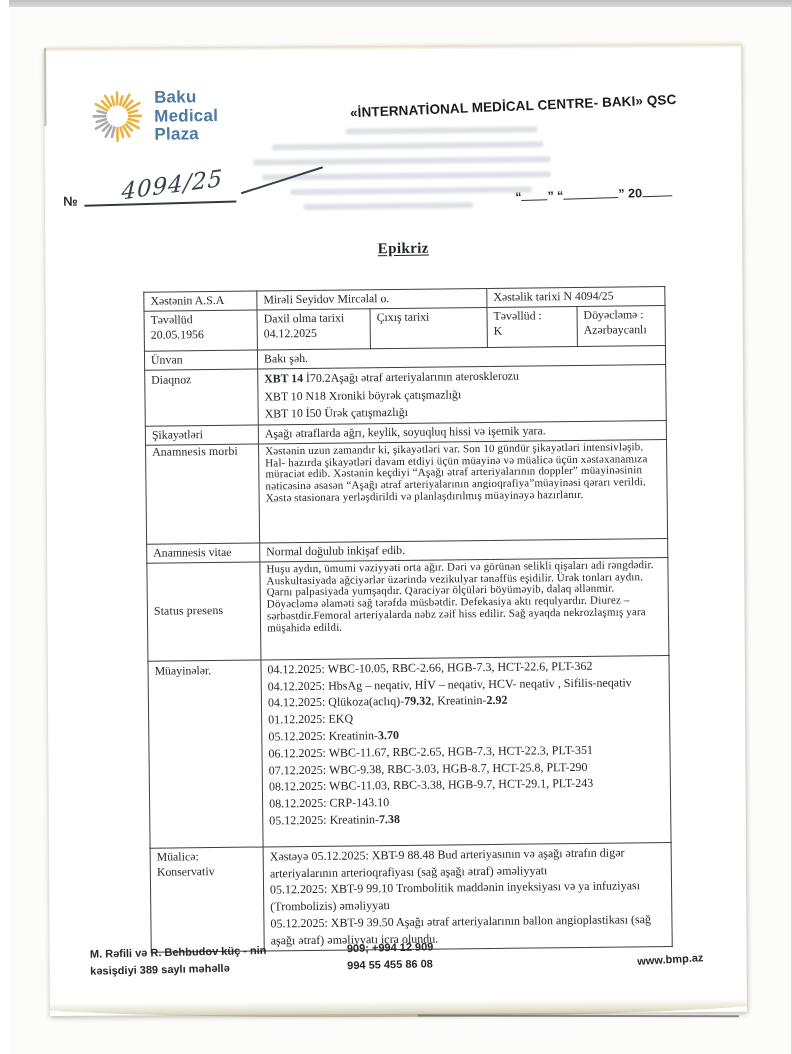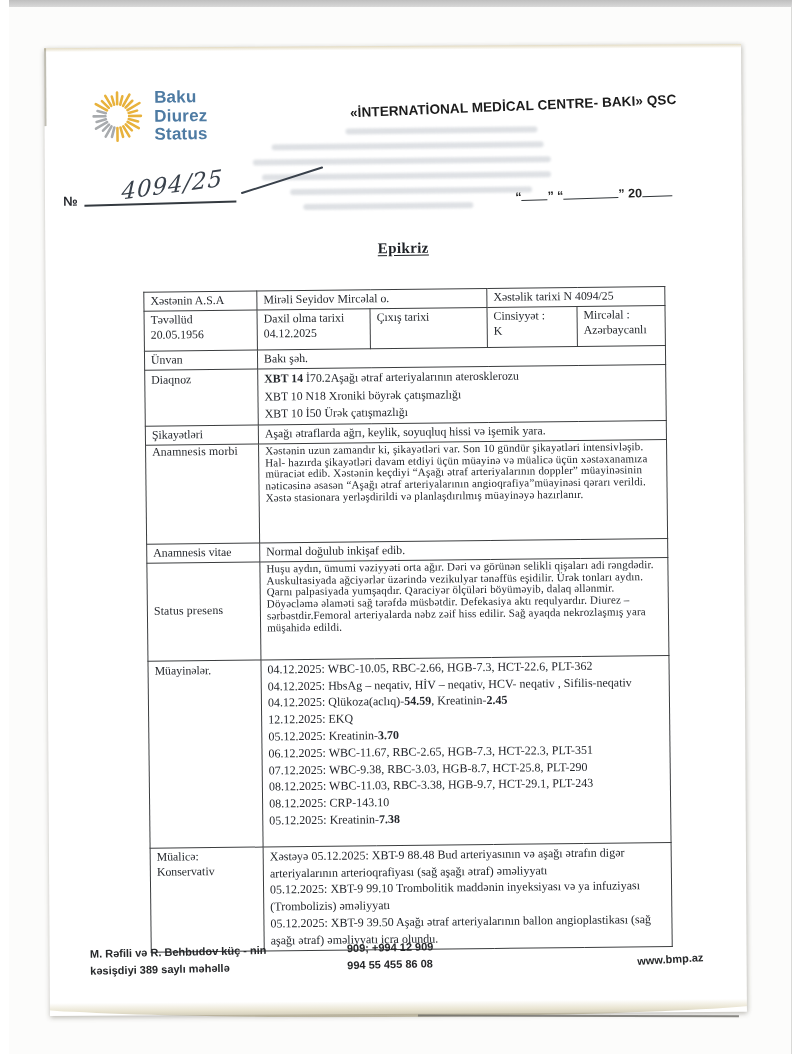--- a/index.html
+++ b/index.html
@@ -130,22 +130,22 @@
             <line x1="0" y1="-11" x2="0" y2="-22" transform="rotate(270)" stroke="#a8abae"></line>
             <line x1="0" y1="-11" x2="0" y2="-19" transform="rotate(285)" stroke="#a8abae"></line>
             <line x1="0" y1="-11" x2="0" y2="-23" transform="rotate(300)"></line>
             <line x1="0" y1="-11" x2="0" y2="-20" transform="rotate(315)"></line>
             <line x1="0" y1="-11" x2="0" y2="-22" transform="rotate(330)"></line>
             <line x1="0" y1="-11" x2="0" y2="-19" transform="rotate(345)"></line>
           </g>
         </svg>
         <div class="logo-text">
           <div>Baku</div>
-          <div>Diurez</div>
-          <div>Status</div>
+          <div>Medical</div>
+          <div>Plaza</div>
         </div>
       </div>
 
       <div class="org-title">«İNTERNATİONAL MEDİCAL CENTRE- BAKI» QSC</div>
 
       <div class="ghost">
         <div class="ghost-line" style="width:62%; margin-left:30%;"></div>
         <div class="ghost-line" style="width:88%; margin-left:6%;"></div>
         <div class="ghost-line" style="width:96%;"></div>
         <div class="ghost-line" style="width:93%; margin-left:3%;"></div>
@@ -183,25 +183,25 @@
           <td>
             <div>Təvəllüd</div>
             <div>20.05.1956</div>
           </td>
           <td>
             <div>Daxil olma tarixi</div>
             <div>04.12.2025</div>
           </td>
           <td>Çıxış tarixi</td>
           <td>
-            <div>Cinsiyyət :</div>
+            <div>Təvəllüd :</div>
             <div>K</div>
           </td>
           <td>
-            <div>Mircəlal :</div>
+            <div>Döyəcləmə :</div>
             <div>Azərbaycanlı</div>
           </td>
         </tr>
         <tr>
           <td class="h-addr">Ünvan</td>
           <td colspan="4">Bakı şəh.</td>
         </tr>
         <tr class="r-diag">
           <td>Diaqnoz</td>
           <td colspan="4" class="h-diag">
@@ -224,22 +224,22 @@
         </tr>
         <tr class="r-tight">
           <td class="vmid" style="font-size:11.8px">Status presens</td>
           <td colspan="4" class="h-status">Huşu aydın, ümumi vəziyyəti orta ağır. Dəri və görünən selikli qişaları adi rəngdədir. Auskultasiyada ağciyərlər üzərində vezikulyar tənəffüs eşidilir. Ürək tonları aydın. Qarnı palpasiyada yumşaqdır. Qaraciyər ölçüləri böyüməyib, dalaq əllənmir. Döyəcləmə əlaməti sağ tərəfdə müsbətdir. Defekasiya aktı requlyardır. Diurez –sərbəstdir.Femoral arteriyalarda nəbz zəif hiss edilir. Sağ ayaqda nekrozlaşmış yara müşahidə edildi.</td>
         </tr>
         <tr class="r-loose">
           <td style="font-size:11.8px">Müayinələr.</td>
           <td colspan="4" class="h-exam">
                 <div class="tline"><span>04.12.2025: WBC-10.05, RBC-2.66, HGB-7.3, HCT-22.6, PLT-362</span></div>
                 <div class="tline"><span>04.12.2025: HbsAg – neqativ, HİV – neqativ, HCV- neqativ , Sifilis-neqativ</span></div>
-                <div class="tline"><span>04.12.2025: Qlükoza(aclıq)-</span><span class="b">54.59</span><span>, Kreatinin-</span><span class="b">2.45</span></div>
-                <div class="tline"><span>12.12.2025: EKQ</span></div>
+                <div class="tline"><span>04.12.2025: Qlükoza(aclıq)-</span><span class="b">79.32</span><span>, Kreatinin-</span><span class="b">2.92</span></div>
+                <div class="tline"><span>01.12.2025: EKQ</span></div>
                 <div class="tline"><span>05.12.2025: Kreatinin-</span><span class="b">3.70</span></div>
                 <div class="tline"><span>06.12.2025: WBC-11.67, RBC-2.65, HGB-7.3, HCT-22.3, PLT-351</span></div>
                 <div class="tline"><span>07.12.2025: WBC-9.38, RBC-3.03, HGB-8.7, HCT-25.8, PLT-290</span></div>
                 <div class="tline"><span>08.12.2025: WBC-11.03, RBC-3.38, HGB-9.7, HCT-29.1, PLT-243</span></div>
                 <div class="tline"><span>08.12.2025: CRP-143.10</span></div>
                 <div class="tline"><span>05.12.2025: Kreatinin-</span><span class="b">7.38</span></div>
               </td>
         </tr>
         <tr class="r-loose">
           <td style="font-size:11.8px; line-height:15px">

